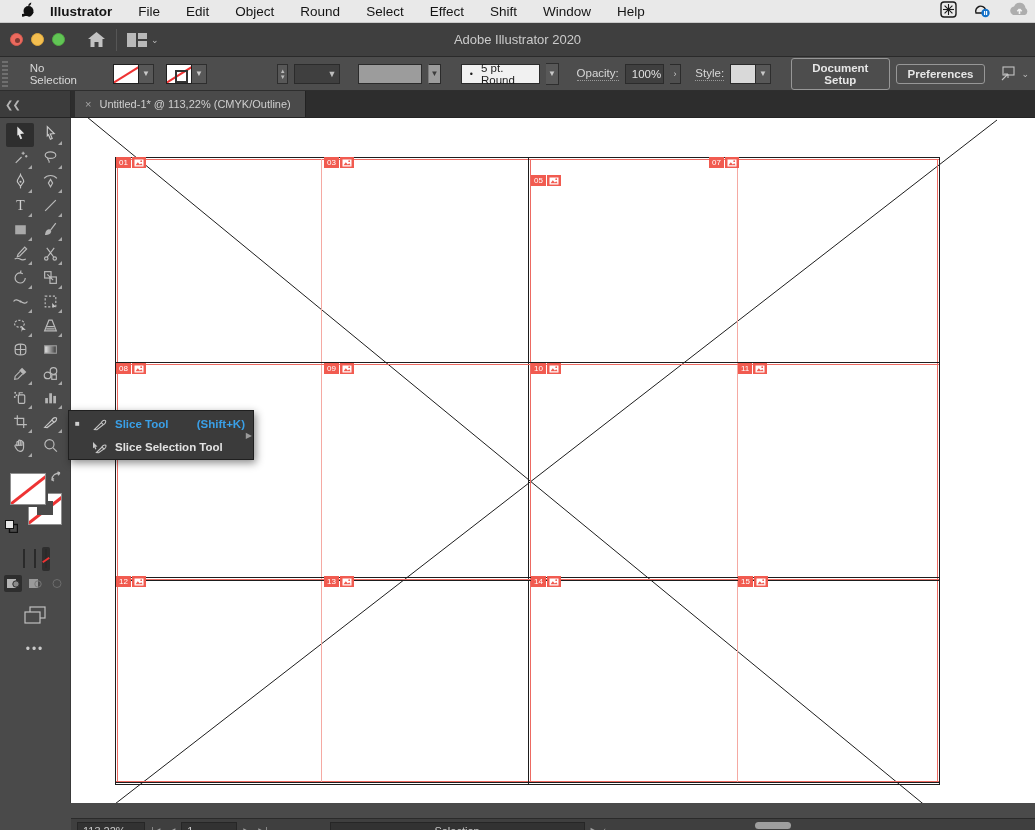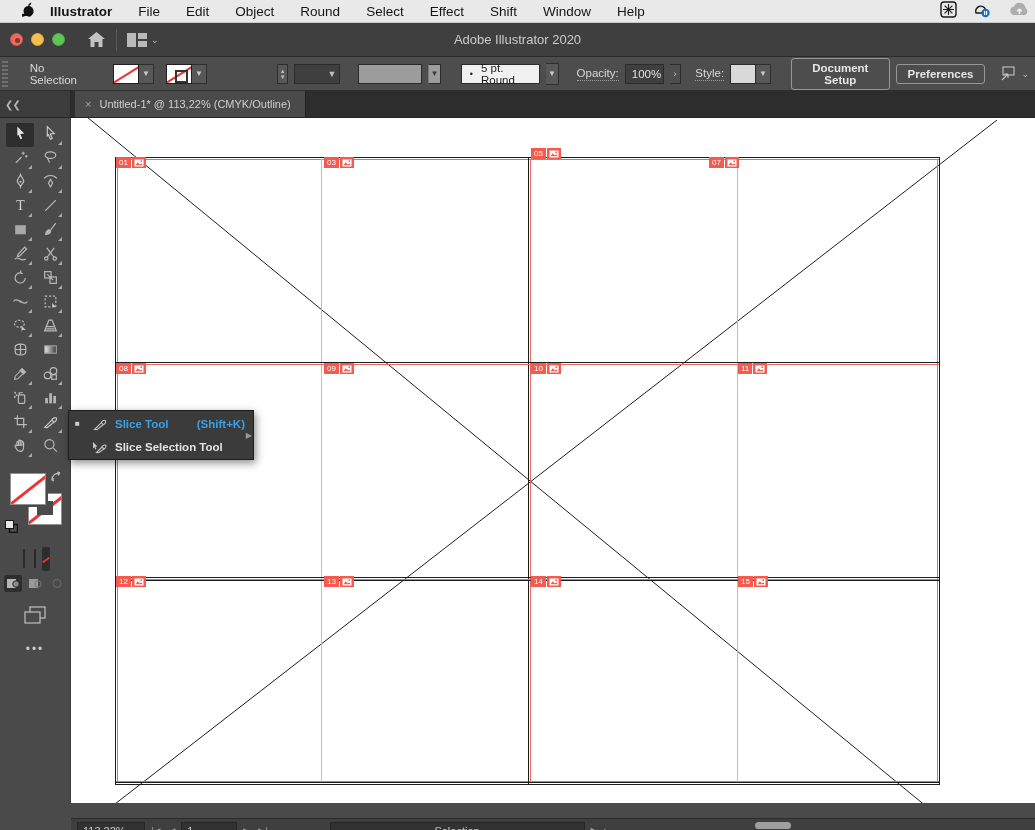--- a/index.html
+++ b/index.html
@@ -509,21 +509,21 @@
           <div class="slice-label" style="left: 253px; top: 39px;">
             <span class="num">03</span>
             <span class="imgbadge">
               <svg width="10" height="8" viewBox="0 0 10 8">
                 <rect x="0.5" y="0.5" width="9" height="7" fill="#fff"></rect>
                 <path d="M1.5 6.2 L3.8 3.2 L5.8 5.6 L7.3 4.2 L8.7 6.2 Z" fill="#f15b50"></path>
                 <circle cx="7.2" cy="2.2" r="0.9" fill="#f15b50"></circle>
               </svg>
             </span>
           </div>
-          <div class="slice-label" style="left: 460px; top: 30px; text-align: right;">
+          <div class="slice-label" style="left: 460px; top: 57px; text-align: right;">
             <span class="num">05</span>
             <span class="imgbadge">
               <svg width="10" height="8" viewBox="0 0 10 8">
                 <rect x="0.5" y="0.5" width="9" height="7" fill="#fff"></rect>
                 <path d="M1.5 6.2 L3.8 3.2 L5.8 5.6 L7.3 4.2 L8.7 6.2 Z" fill="#f15b50"></path>
                 <circle cx="7.2" cy="2.2" r="0.9" fill="#f15b50"></circle>
               </svg>
             </span>
           </div>
           <div class="slice-label" style="left: 638px; top: 39px;">

